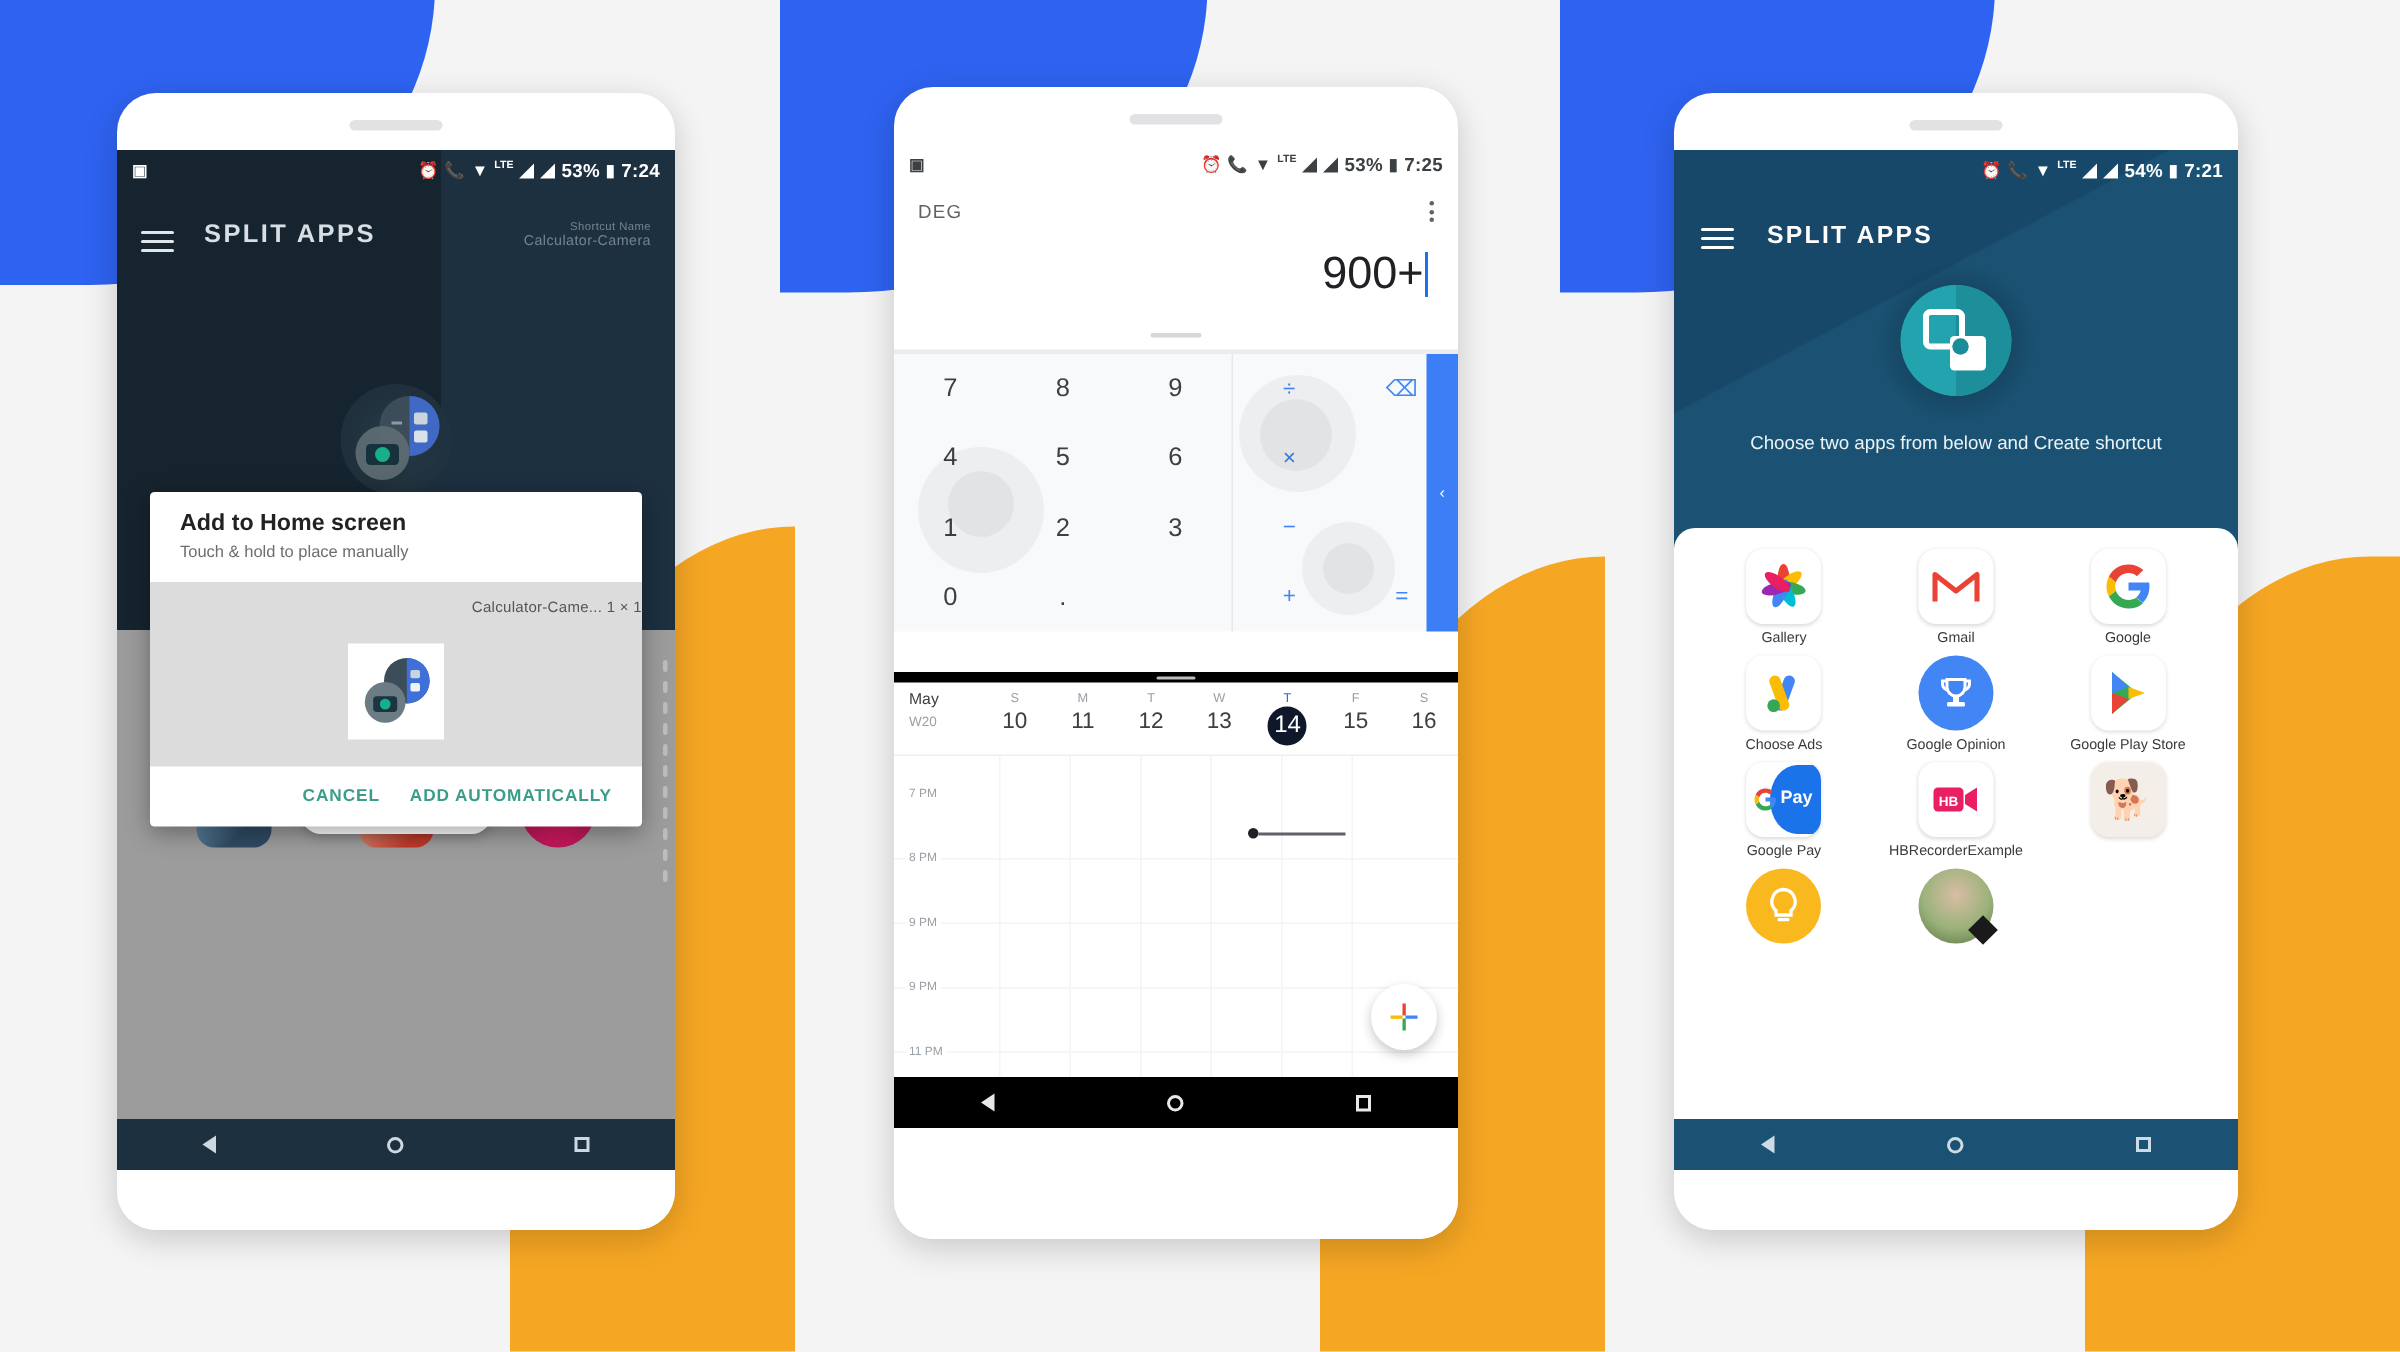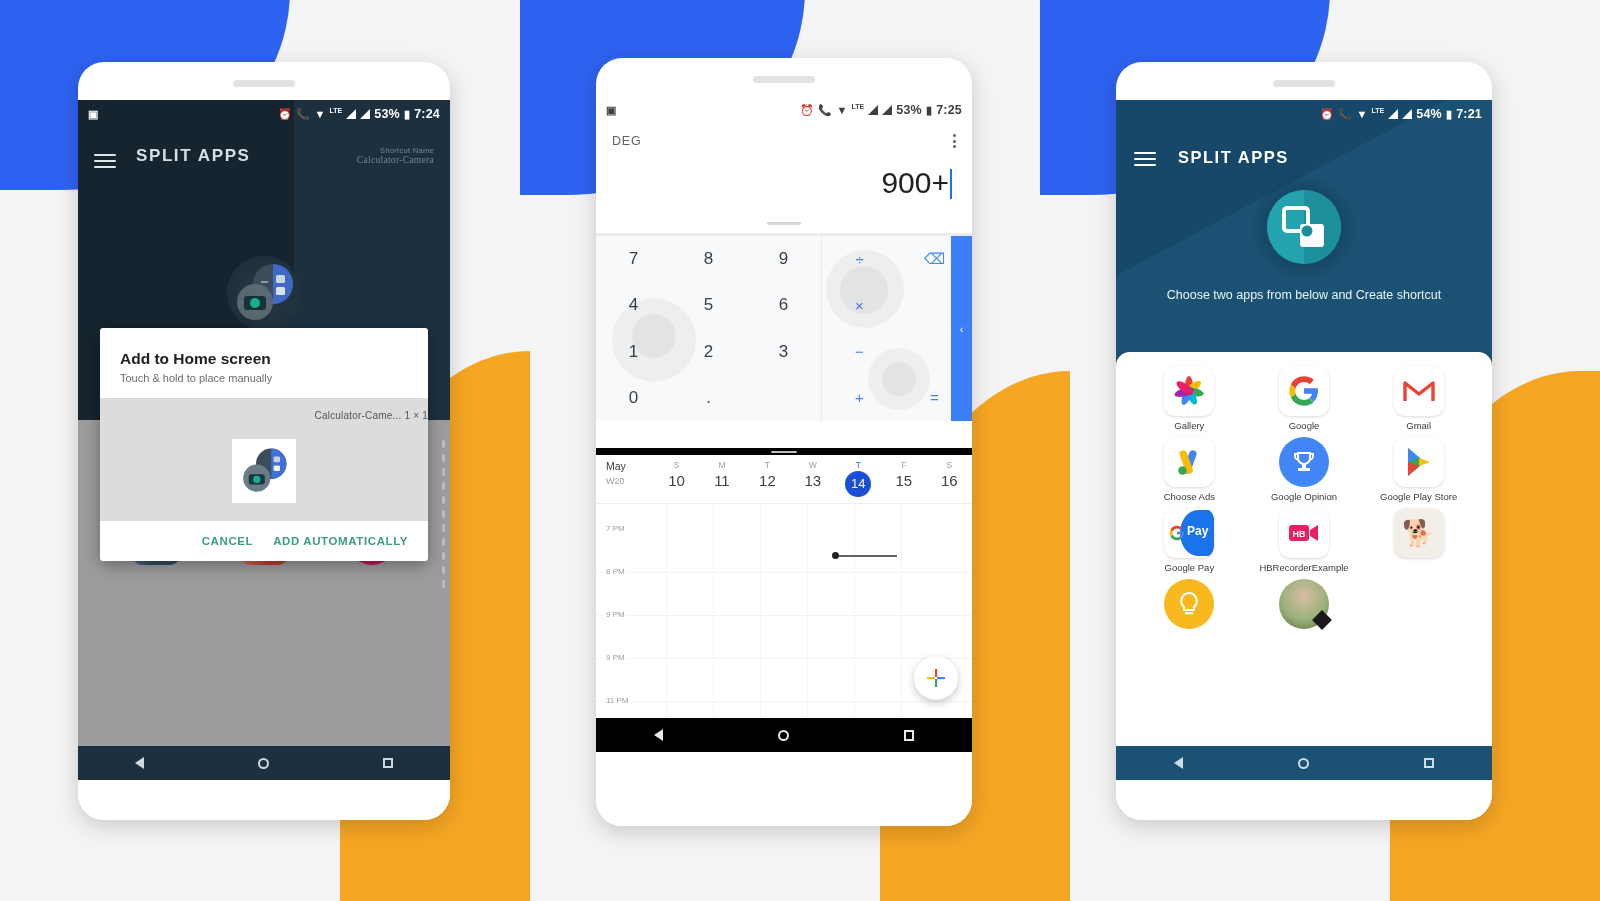--- a/index.html
+++ b/index.html
@@ -58,21 +58,21 @@
     content:""; position:absolute; left:0; top:0; width:58%; height:100%;
     background:linear-gradient(145deg,#16242f 0%,#16242f 42%,transparent 42.5%);
   }
   .p1-app { position:absolute; left:0; right:0; top:28px; height:345px; color:#fff; }
   .p1-topbar { display:flex; align-items:flex-start; padding:18px 16px 0 16px; }
   .hamburger { width:22px; margin-top:4px; }
   .hamburger span { display:block; height:2px; background:#dfe6ea; margin:4px 0; border-radius:1px;}
   .p1-title { margin-left:20px; font-size:17px; font-weight:bold; letter-spacing:1.6px; color:#d7dfe5; }
   .shortcut-block { margin-left:auto; text-align:right; opacity:.55; }
   .shortcut-label { font-size:7.5px; letter-spacing:.3px; color:#b9c6cf;}
-  .shortcut-value { font-size:9.5px; letter-spacing:.3px; color:#b9c6cf;font-family:Liberation Serif, serif;}
+  .shortcut-value { font-size:9.5px; letter-spacing:.3px; color:#b9c6cf;}
   .p1-logo {
     position:absolute; left:50%; top:128px; transform:translateX(-50%);
     width:74px;height:74px;border-radius:50%;
     background:radial-gradient(circle,#2b3f4f 0%,#22333f 60%,#1d3040 100%);
     opacity:.85;
   }
   .split-icon { position:absolute; left:50%; top:130px; transform:translateX(-50%);
     width:70px;height:70px; }
 
   
@@ -93,21 +93,21 @@
   }
   .page-dots { position:absolute; right:5px; top:20px; display:flex; flex-direction:column; gap:6px;}
   .page-dots i { width:3px;height:8px;background:#bdbdbd;border-radius:2px;display:block;}
 
   
   .dialog {
     position:absolute; left:22px; right:22px; top:228px;
     background:#fff; border-radius:3px; box-shadow:0 4px 16px rgba(0,0,0,.35);
     overflow:hidden;
   }
-  .dlg-head { padding:22px 20px 14px; }
+  .dlg-head { padding:12px 20px 14px; }
   .dlg-title { font-size:15.5px; font-weight:bold; color:#222; }
   .dlg-sub { font-size:11px; color:#6d6d6d; margin-top:4px; }
   .dlg-body { background:#dcdcdc; padding:12px 0 18px; text-align:center; }
   .dlg-widget-name { font-size:10px; color:#555; letter-spacing:.2px;text-align:right;}
   .dlg-preview {
     width:64px;height:64px;background:#fff;margin:18px auto 0;
     display:flex;align-items:center;justify-content:center;
   }
   .dlg-actions { display:flex; justify-content:flex-end; gap:20px; padding:14px 20px 14px; }
   .dlg-btn { font-size:11.5px; font-weight:bold; color:#3a9d8a; letter-spacing:.6px; cursor:pointer;}
@@ -146,22 +146,22 @@
      width:26px;height:2px;background:#bdbdbd;border-radius:1px;display:block;}
   .cal-header { display:flex;padding:5px 0 6px;border-bottom:1px solid #eceff1; }
   .cal-col { flex:1; text-align:center; }
   .cal-col.first { text-align:left; padding-left:10px; flex:1.05; }
   .cal-dow { font-size:8.5px;color:#9aa0a6; }
   .cal-dow.sel { color:#1a73e8; }
   .cal-month { font-size:10.5px;font-weight:normal;color:#3c4043; }
   .cal-week { font-size:9px;color:#9aa0a6;margin-top:4px; }
   .cal-num { font-size:15px;color:#3c4043;margin-top:2px; }
   .cal-num.sel {
-     background:#1d4ed8;color:#fff;border-radius:50%;
-     width:26px;height:26px;line-height:26px;margin:1px auto 0;font-size:13px;
+     background:#0f172a;color:#fff;border-radius:50%;
+     width:26px;height:26px;line-height:26px;margin:1px auto 0;font-size:16px;
   }
   .cal-grid { position:relative; flex:1; }
   .cal-rows { position:absolute;inset:0; }
   .cal-row { position:relative;height:43px;border-bottom:1px solid #f3f4f5; }
   .cal-rowlabel { position:absolute;left:8px;top:-6px;font-size:8px;color:#9aa0a6;background:#fff;padding:0 2px;}
   .cal-vline { position:absolute;top:0;bottom:0;width:1px;background:#f3f4f5; }
   .now-dot { position:absolute;width:7px;height:7px;border-radius:50%;background:#202124; }
   .now-line { position:absolute;height:1.5px;background:#5f6368; }
   .fab {
     position:absolute; right:14px; bottom:18px; width:44px;height:44px;border-radius:50%;
@@ -549,37 +549,37 @@
                 <ellipse rx="4" ry="10" fill="#e91e63" transform="rotate(306) translate(0,-5)"></ellipse>
               </g>
             </svg>
           </div>
           <div class="app-name">Gallery</div>
         </div>
 
 
         <div class="app-cell">
           <div class="app-ic sq">
+            <svg width="32" height="24" viewBox="0 0 32 24">
+              <path d="M2 22 V4 L16 15 L30 4 V22" fill="none" stroke="#ea4335" stroke-width="3.4" stroke-linejoin="round"></path>
+            </svg>
+          </div>
+          <div class="app-name">Gmail</div>
+        </div>
+
+        <div class="app-cell">
+          <div class="app-ic sq">
             <svg width="32" height="32" viewBox="0 0 48 48">
               <path fill="#4285F4" d="M45 24c0-1.6-.1-2.7-.4-4H24v8h12c-.2 2-1.5 5-4.4 7l6.7 5.2C42.2 36.5 45 30.8 45 24z"></path>
               <path fill="#34A853" d="M24 46c5.9 0 10.9-2 14.5-5.3l-6.9-5.4C29.7 36.6 27.1 37.5 24 37.5c-5.8 0-10.7-3.9-12.5-9.2l-7.1 5.5C8 41.4 15.4 46 24 46z"></path>
               <path fill="#FBBC05" d="M11.5 28.3c-.5-1.4-.8-2.8-.8-4.3s.3-3 .8-4.3l-7.1-5.6C2.9 17 2 20.4 2 24s.9 7 2.4 9.9l7.1-5.6z"></path>
               <path fill="#EA4335" d="M24 10.5c3.3 0 6.2 1.1 8.5 3.3l6.3-6.3C34.9 4 29.9 2 24 2 15.4 2 8 6.6 4.4 14.1l7.1 5.6C13.3 14.4 18.2 10.5 24 10.5z"></path>
             </svg>
           </div>
           <div class="app-name">Google</div>
-        </div>
-
-        <div class="app-cell">
-          <div class="app-ic sq">
-            <svg width="32" height="24" viewBox="0 0 32 24">
-              <path d="M2 22 V4 L16 15 L30 4 V22" fill="none" stroke="#ea4335" stroke-width="3.4" stroke-linejoin="round"></path>
-            </svg>
-          </div>
-          <div class="app-name">Gmail</div>
         </div>
 
         <div class="app-cell">
           <div class="app-ic sq">
             <svg width="30" height="30" viewBox="0 0 32 32">
               <rect x="13" y="3" width="8" height="26" rx="4" fill="#4285f4" transform="rotate(20 17 16)"></rect>
               <rect x="9" y="3" width="8" height="26" rx="4" fill="#fbbc05" transform="rotate(-20 13 16)"></rect>
               <circle cx="9" cy="25" r="4.5" fill="#34a853"></circle>
             </svg>
           </div>

